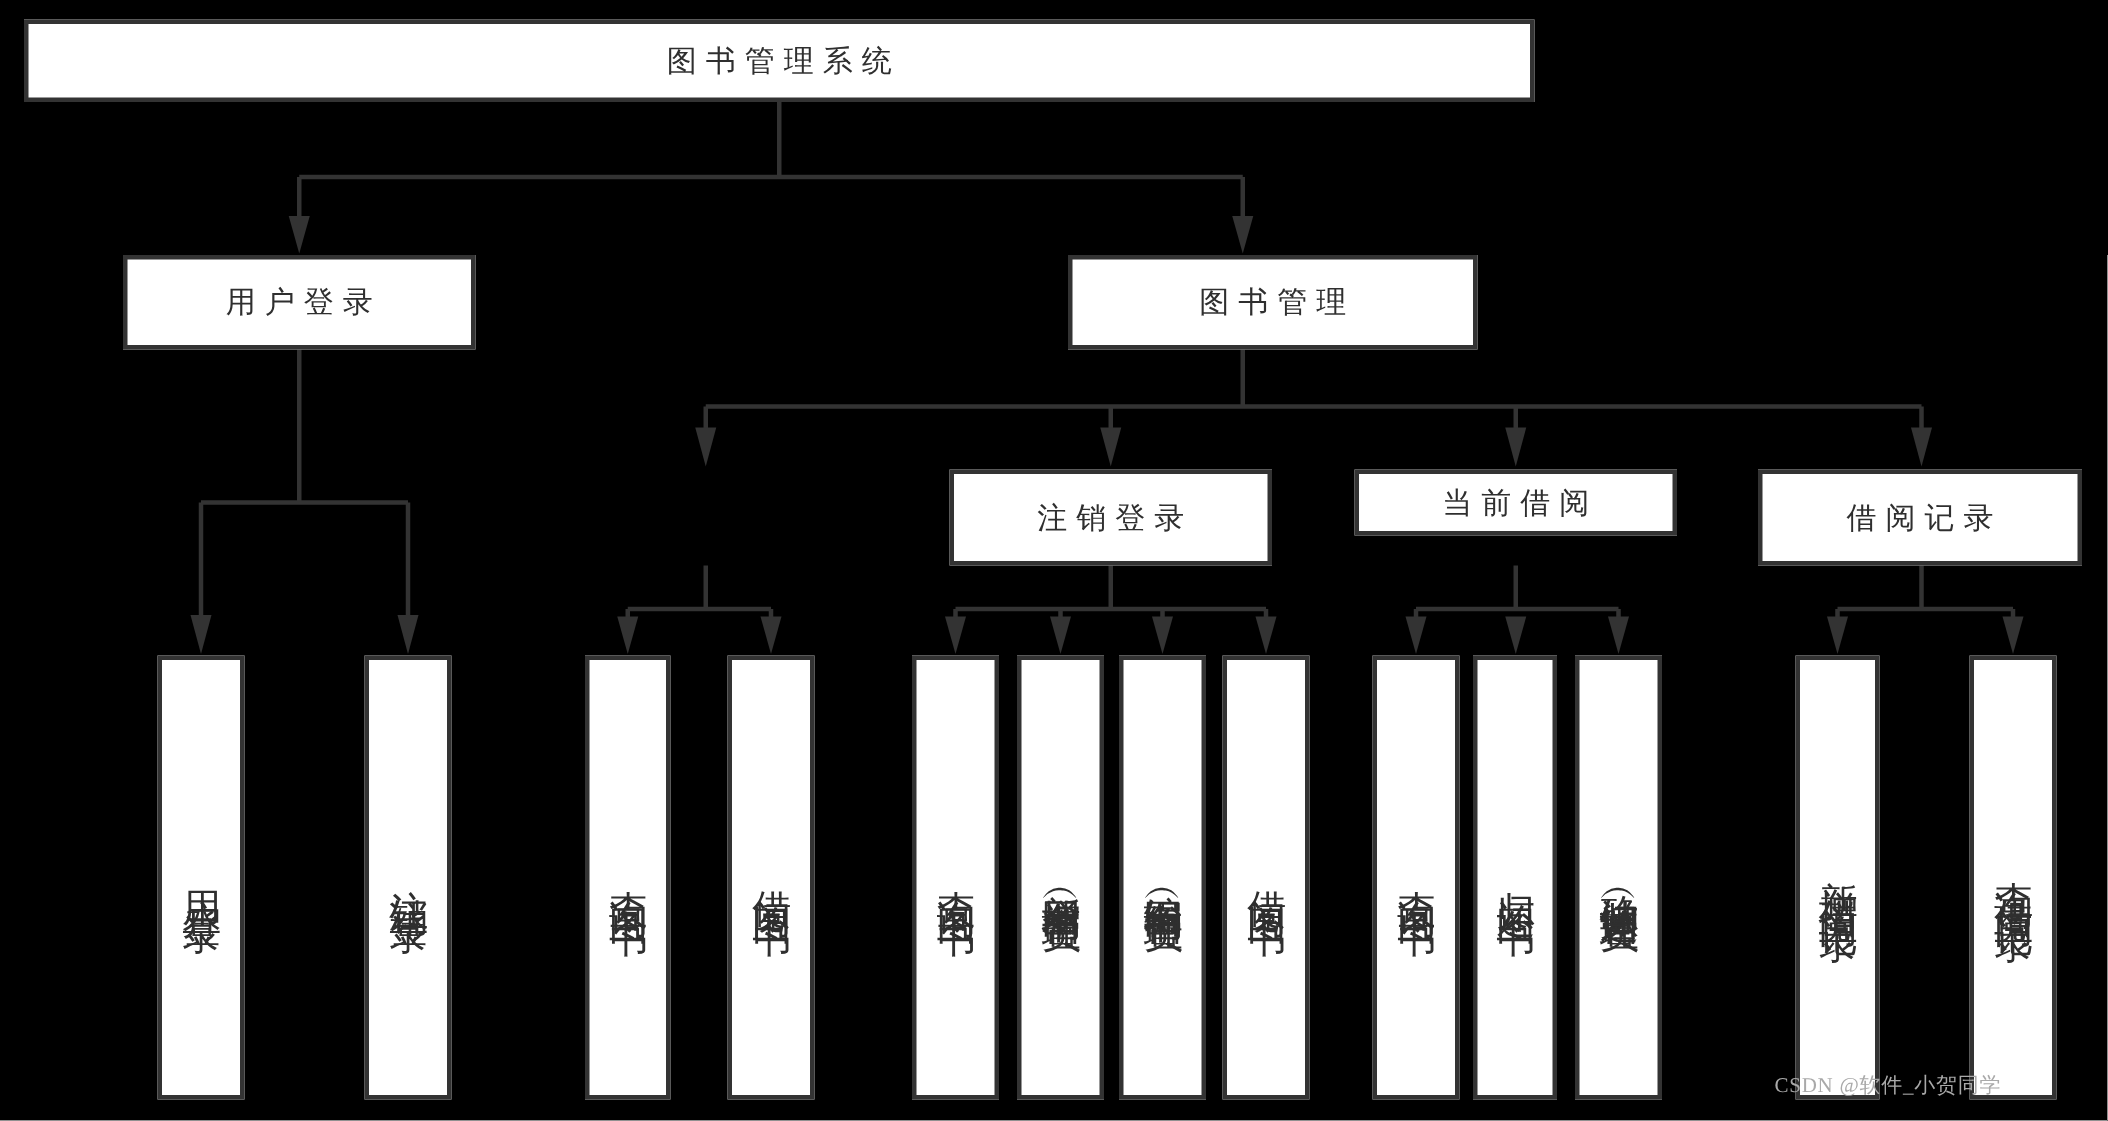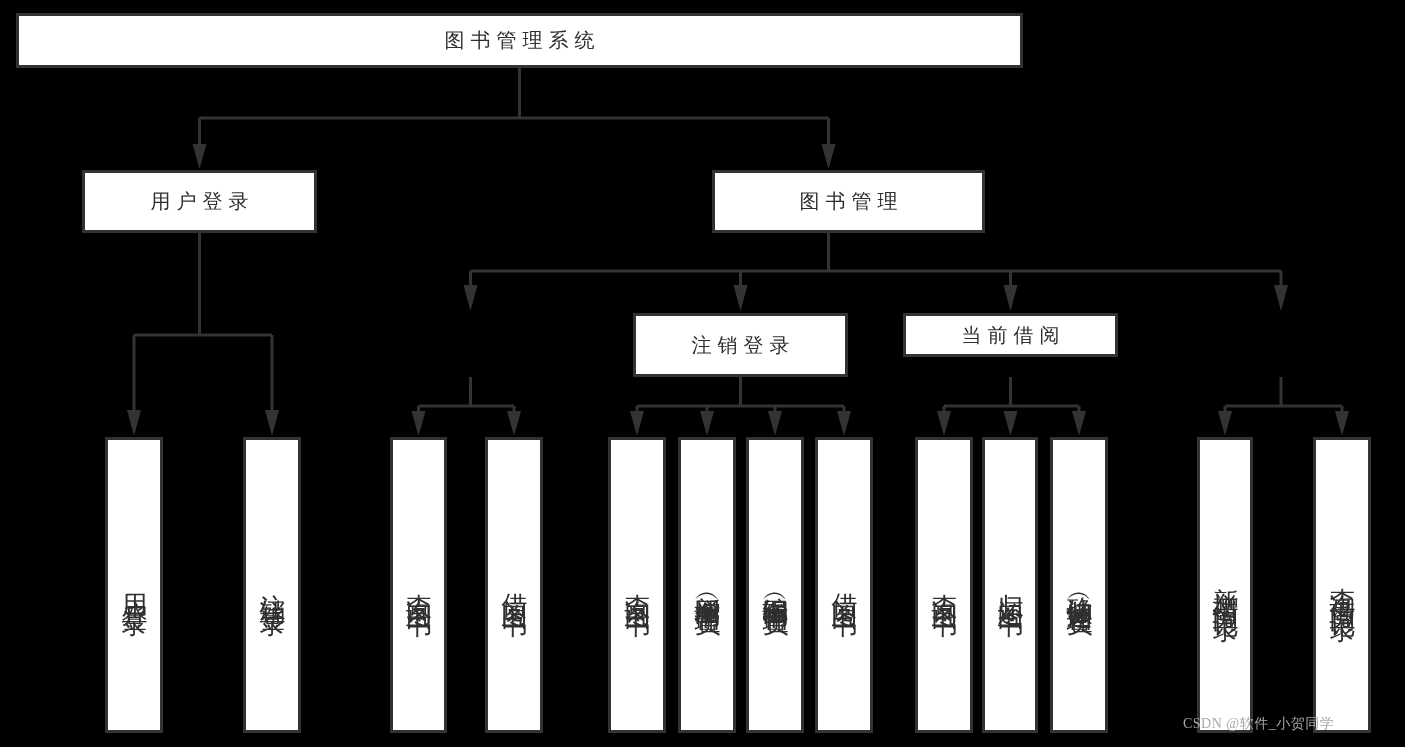--- a/index.html
+++ b/index.html
@@ -121,20 +121,23 @@
   <div class="box h" style="left:712px;top:170px;width:273px;height:63px">
     <span>图书管理</span>
   </div>
 
   <div class="box h" style="left:633px;top:313px;width:215px;height:64px">
     <span>注销登录</span>
   </div>
   <div class="box h" style="left:903px;top:313px;width:215px;height:44px">
     <span>当前借阅</span>
   </div>
+  <div class="box h" style="left:1172px;top:313px;width:216px;height:64px">
+    <span>借阅记录</span>
+  </div>
 
   <div class="box v" style="left:105px;top:437px;width:58px;height:296px">
     <span>用户登录</span>
   </div>
   <div class="box v" style="left:243px;top:437px;width:58px;height:296px">
     <span>注销登录</span>
   </div>
 
   <div class="box v" style="left:390px;top:437px;width:57px;height:296px">
     <span>查询图书</span>

